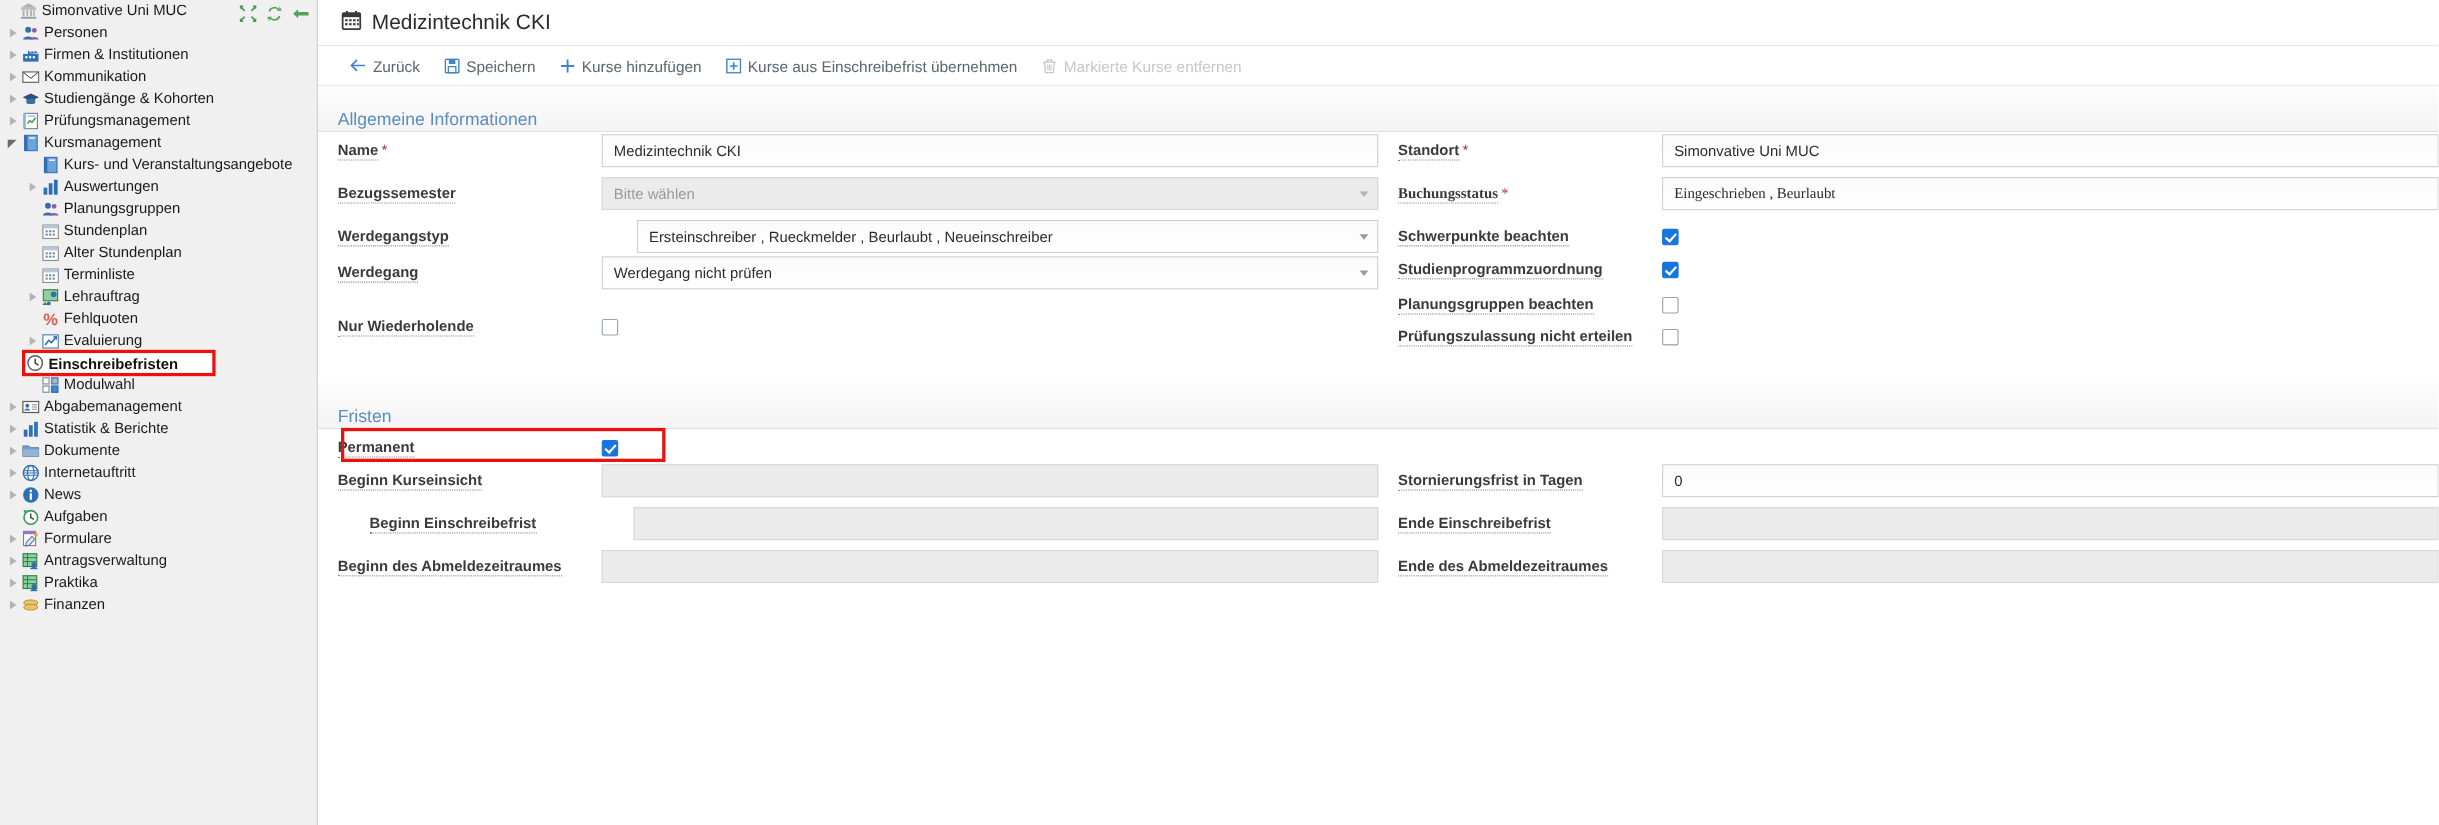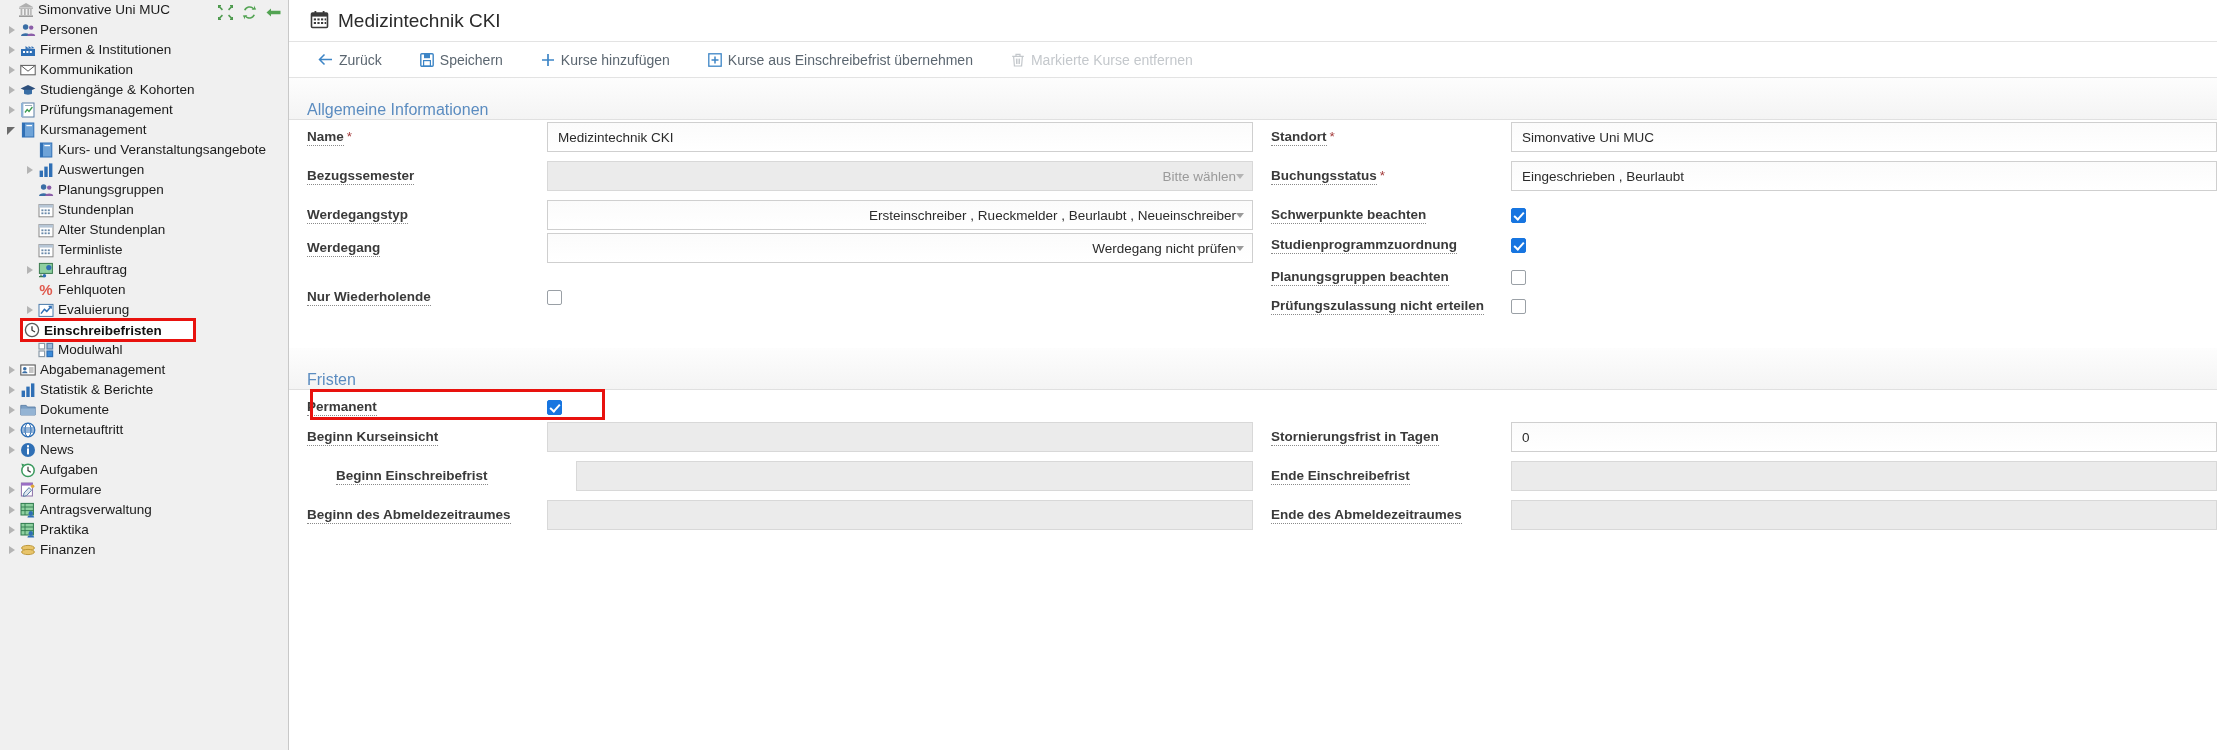--- a/index.html
+++ b/index.html
@@ -75,21 +75,21 @@
     height: 42px; display: flex; align-items: center;
     padding-left: 21px; gap: 9px;
     border-bottom: 1px solid #e3e3e3;
     background: #ffffff;
   }
   .page-head .ph-ico { font-size: 19px; color: #3a3a3a; line-height: 1; }
   .page-head .ph-title { font-size: 19px; color: #2b2b2b; }
 
   .toolbar {
     height: 36px; display: flex; align-items: center;
-    padding-left: 29px; gap: 38px;
+    padding-left: 29px; gap: 22px;
     border-bottom: 1px solid #e3e3e3;
     background: #ffffff;
   }
   .tbtn {
     display: inline-flex; align-items: center; gap: 6px;
     font-size: 14px; color: #5b6670; cursor: pointer;
     white-space: nowrap; line-height: 1;
   }
   .tbtn .ti { color: #3d85c6; font-size: 15px; display:inline-flex; align-items:center; }
   .tbtn.disabled { color: #c4c8cc; cursor: default; }
@@ -130,21 +130,21 @@
     padding: 0 10px;
   }
   .inp.disabled {
     background: #ebebeb; border-color: #d8d8d8; color: #9a9a9a;
   }
   .sel {
     height: 30px; width: 100%;
     border: 1px solid #cfcfcf;
     background: linear-gradient(#fbfbfb,#ffffff);
     font-size: 13.5px; color: #2b2b2b;
-    display: flex; align-items: center; justify-content: flex-end;
+    display: flex; align-items: center; justify-content: space-between;
     padding: 0 8px 0 10px;
   }
   .sel.disabled { background:#ebebeb; border-color:#d8d8d8; color:#9a9a9a; }
   .caret { border-top: 5px solid #9a9a9a; border-left: 4.5px solid transparent; border-right: 4.5px solid transparent; }
   .sel.disabled .caret { border-top-color: #b4b4b4; }
 
   .cb {
     width: 15px; height: 15px; border: 1px solid #9aa0a6;
     border-radius: 2px; background: #fff; display: inline-block;
     position: relative; margin-top: 8px; cursor: pointer;
@@ -630,21 +630,21 @@
             </div>
             <div class="row" style="height: 39px;">
               <div class="lab"><span class="ltxt">Bezugssemester</span></div>
               <div class="ctl">
                 <div class="sel disabled">
                   <span style="color: rgb(154, 154, 154);">Bitte wählen</span>
                   <span class="caret"></span>
                 </div>
               </div>
             </div>
-            <div class="row" style="height: 33px;">
+            <div class="row" style="height: 33px; gap: 32px;">
               <div class="lab"><span class="ltxt">Werdegangstyp</span></div>
               <div class="ctl">
                 <div class="sel">
                   <span>Ersteinschreiber , Rueckmelder , Beurlaubt , Neueinschreiber</span>
                   <span class="caret"></span>
                 </div>
               </div>
             </div>
             <div class="row" style="height: 49px;">
               <div class="lab"><span class="ltxt">Werdegang</span></div>
@@ -662,21 +662,21 @@
           </div>
         <div class="col right" id="gen-right">
             <div class="row" style="height: 39px;">
               <div class="lab"><span class="ltxt">Standort</span><span class="req">*</span></div>
               <div class="ctl">
                 <div class="inp">
                   <span>Simonvative Uni MUC</span>
                 </div>
               </div>
             </div>
-            <div class="row" style="height: 39px;">
+            <div class="row" style="height: 39px; font-family: Liberation Serif, serif;">
               <div class="lab"><span class="ltxt">Buchungsstatus</span><span class="req">*</span></div>
               <div class="ctl">
                 <div class="inp">
                   <span>Eingeschrieben , Beurlaubt</span>
                 </div>
               </div>
             </div>
             <div class="row" style="height: 30px;">
               <div class="lab"><span class="ltxt">Schwerpunkte beachten</span></div>
               <div class="ctl"><span class="cb on"></span></div>

